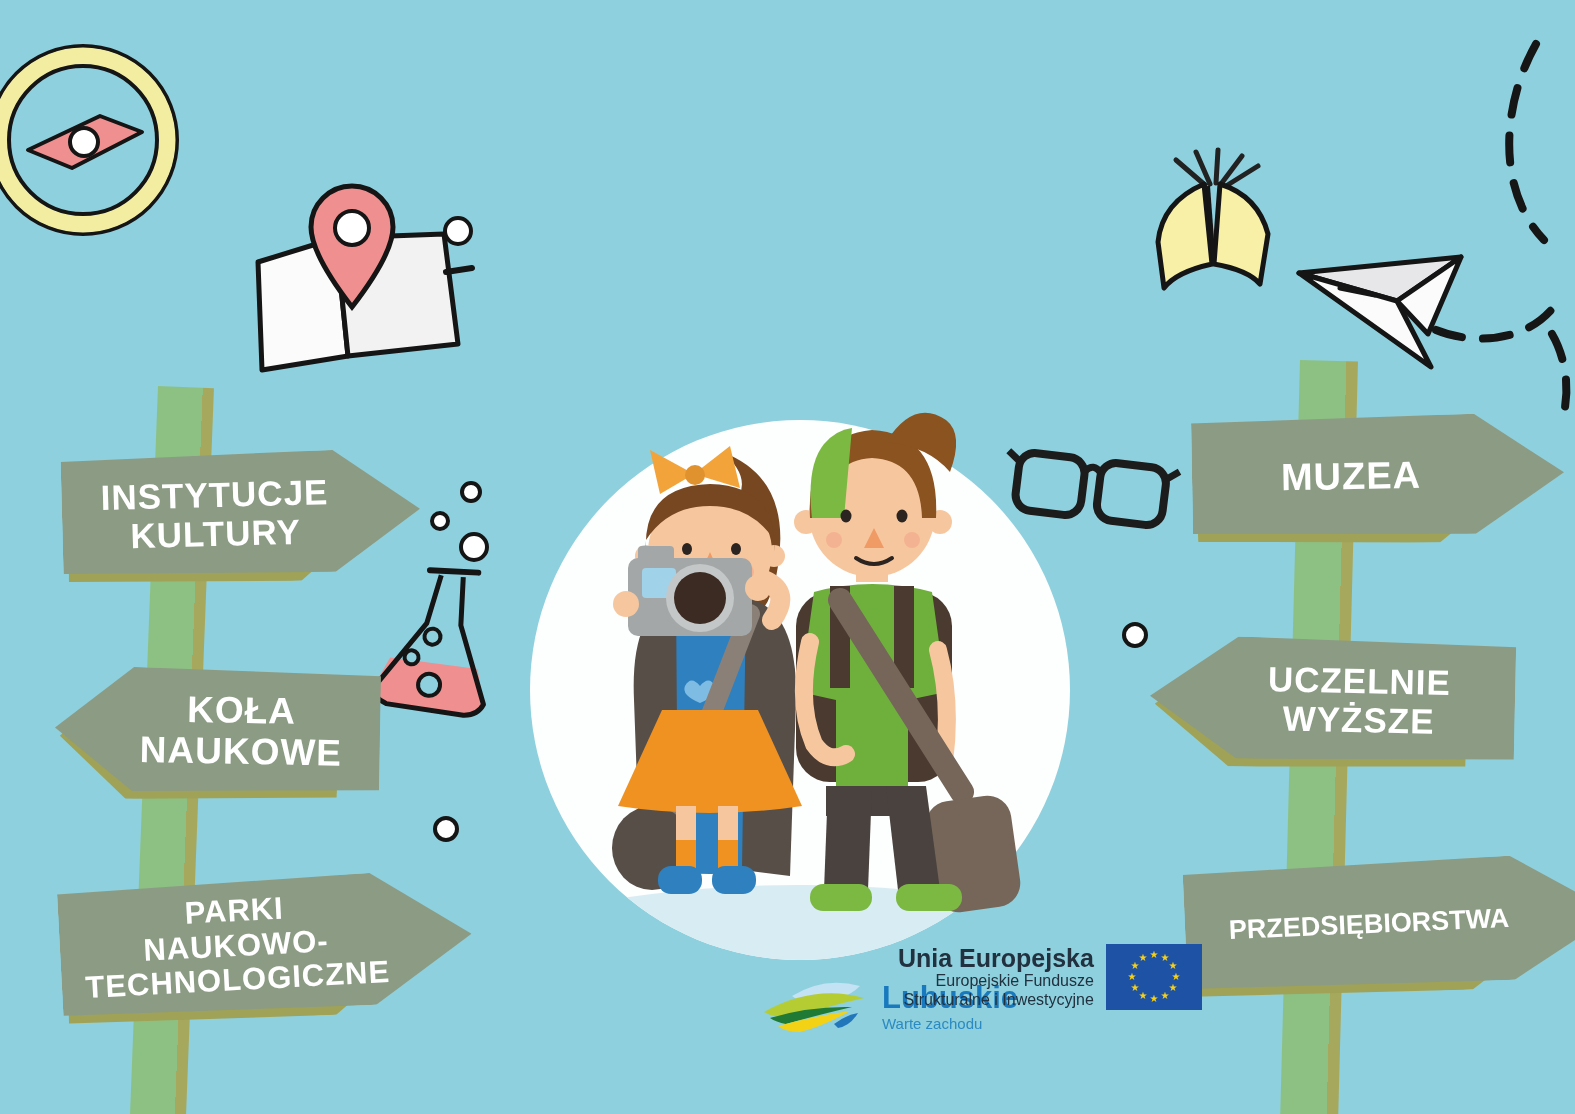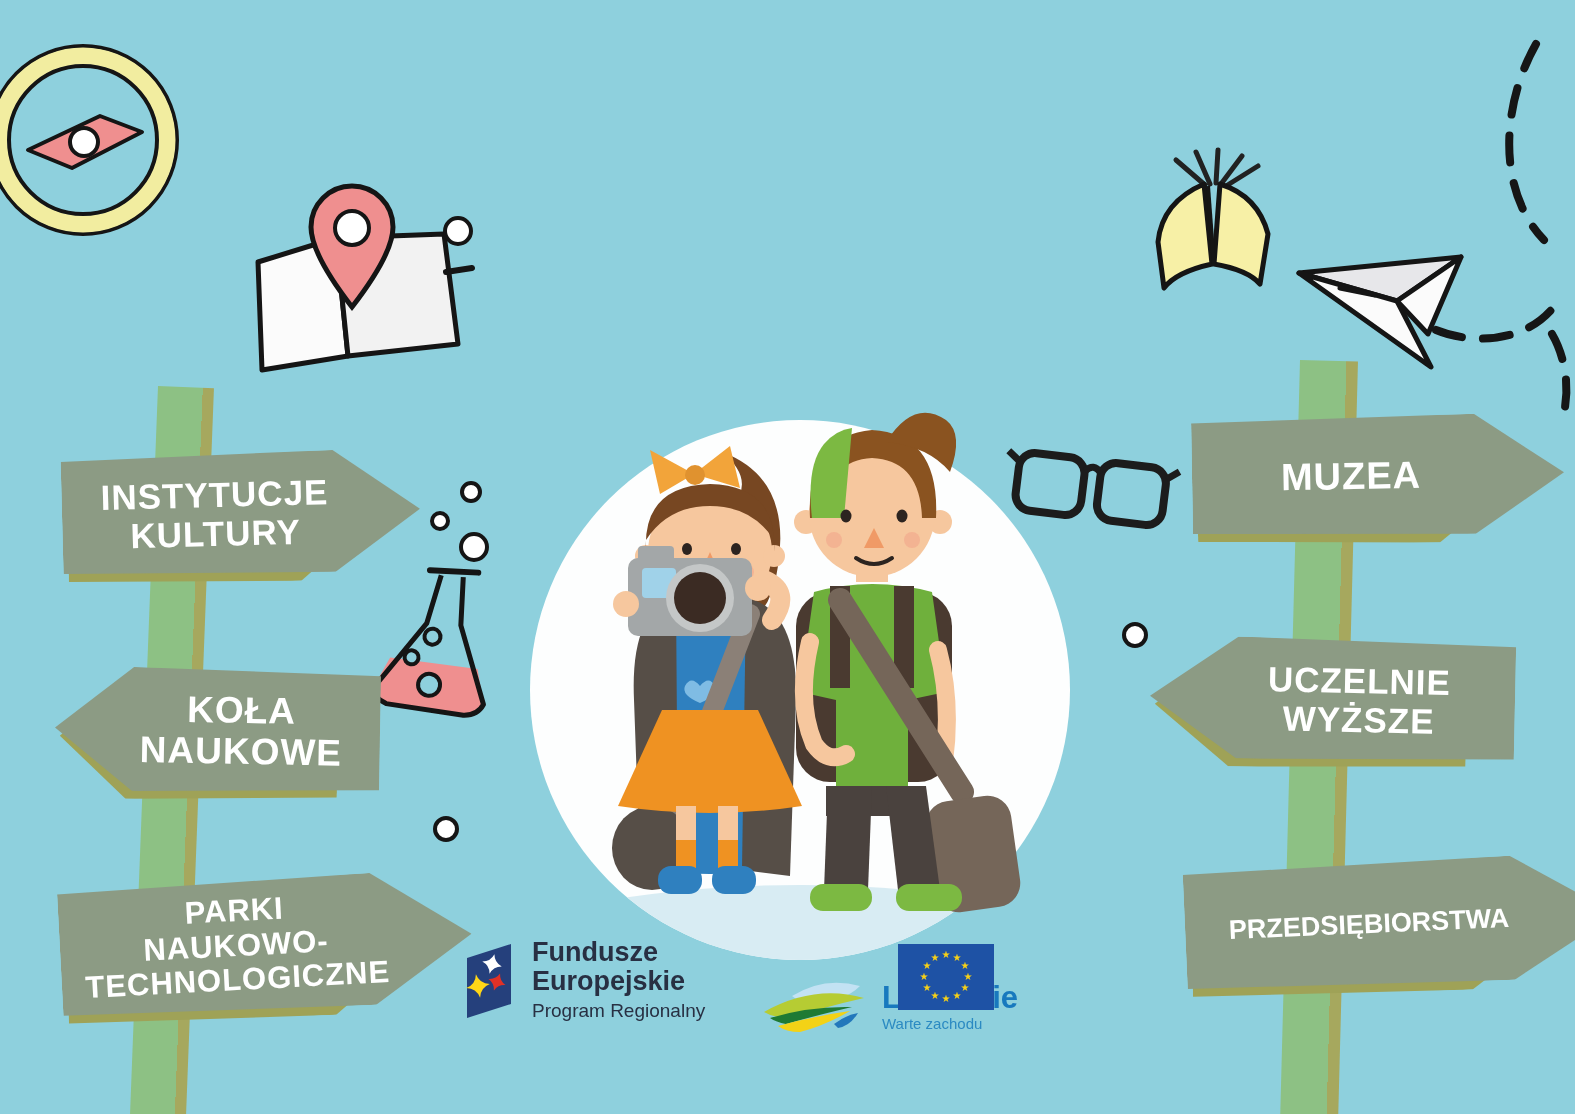--- a/index.html
+++ b/index.html
@@ -243,49 +243,41 @@
   <div class="sign arrow-right" style="left:1185px;top:862px;width:368px;height:124px;transform:rotate(-2.5deg)">
     <div class="sign-edge"></div>
     <div class="sign-face">
       <span style="font-size:27px;letter-spacing:0">PRZEDSIĘBIORSTWA</span>
     </div>
   </div>
 
 
   <div class="footer">
 
-    <div class="logo" style="left:458px;top:938px">
-      <svg width="62" height="80" viewBox="0 0 60 80">
-        <polygon points="8,18 52,4 52,64 8,78" fill="#25407c"></polygon>
-        <path d="M33,14 Q35,22 43,24 Q35,26 33,34 Q31,26 23,24 Q31,22 33,14 Z" fill="#ffffff" transform="rotate(14 33 24)"></path>
-        <path d="M19,34 Q21,44 31,46 Q21,48 19,58 Q17,48 7,46 Q17,44 19,34 Z" fill="#ffd617" transform="rotate(-10 19 46)"></path>
-        <path d="M38,33 Q40,40 47,42 Q40,44 38,51 Q36,44 29,42 Q36,40 38,33 Z" fill="#e03127" transform="rotate(20 38 42)"></path>
-      </svg>
-      <div class="fe-text">
-        <div class="b">Fundusze</div>
-        <div class="b">Europejskie</div>
-        <div class="r">Program Regionalny</div>
-      </div>
-    </div>
 
     <div class="logo" style="left:762px;top:976px">
       <svg width="112" height="62" viewBox="0 0 112 62">
         <path d="M30,20 Q62,0 98,10 Q82,26 48,29 Q36,25 30,20 Z" fill="#c3e2f3"></path>
         <path d="M2,36 Q52,8 102,22 Q62,31 30,42 Q12,42 2,36 Z" fill="#b6cc33"></path>
         <path d="M8,42 Q47,30 90,31 Q52,40 24,48 Q14,46 8,42 Z" fill="#1e7a34"></path>
         <path d="M16,50 Q52,40 88,35 Q62,50 38,56 Q24,56 16,50 Z" fill="#f3d216"></path>
         <path d="M72,48 Q84,39 96,37 Q88,50 76,52 Z" fill="#2277bb"></path>
       </svg>
       <div class="lub-text">
         <div class="b">Lubuskie</div>
         <div class="r">Warte zachodu</div>
       </div>
     </div>
 
     <div class="logo" style="left:898px;top:944px">
+      <div class="eu-text">
+        <div class="b">Unia Europejska</div>
+        <div class="r">Europejskie Fundusze</div>
+        <div class="r">Strukturalne i Inwestycyjne</div>
+      </div>
       <svg width="96" height="66" viewBox="0 0 96 66">
         <rect x="0" y="0" width="96" height="66" fill="#1e52a5"></rect>
         <g fill="#f7d117" font-size="10" text-anchor="middle" font-family="DejaVu Sans, sans-serif">
           <text x="48" y="14">★</text>
             <text x="59" y="17">★</text>
             <text x="67" y="25">★</text>
           <text x="70" y="36">★</text>
             <text x="67" y="47">★</text>
             <text x="59" y="55">★</text>
           <text x="48" y="58">★</text>

